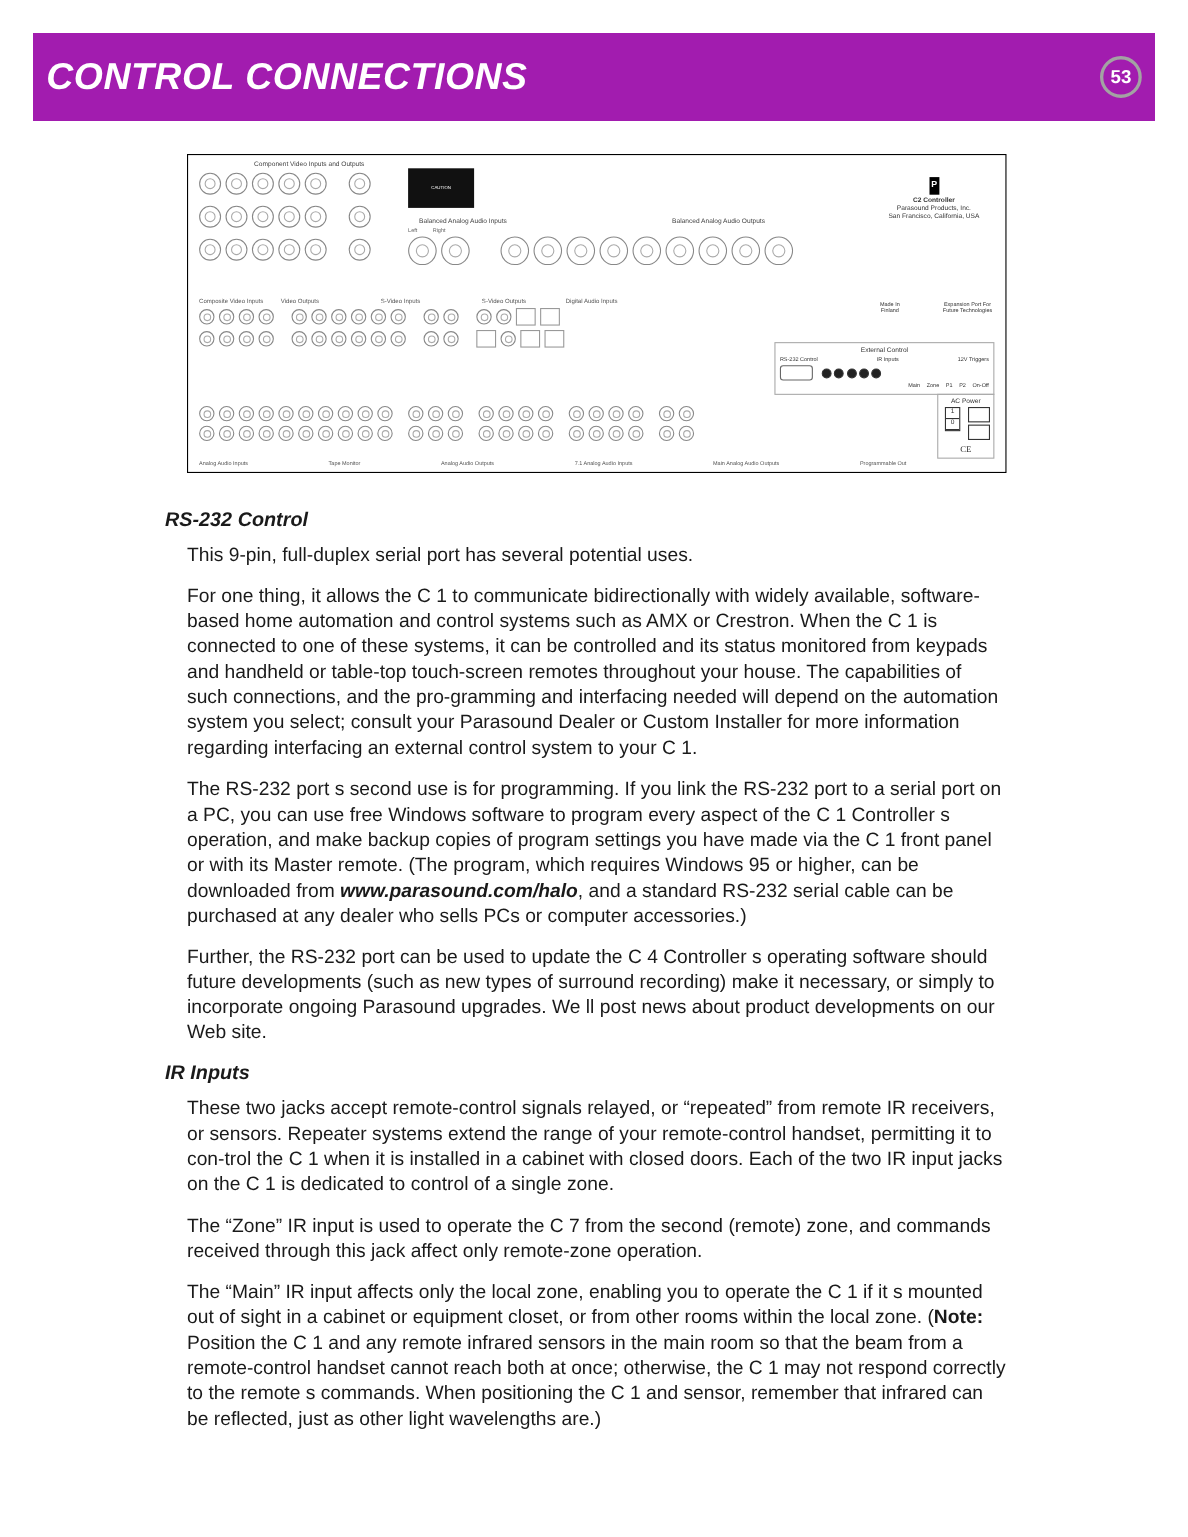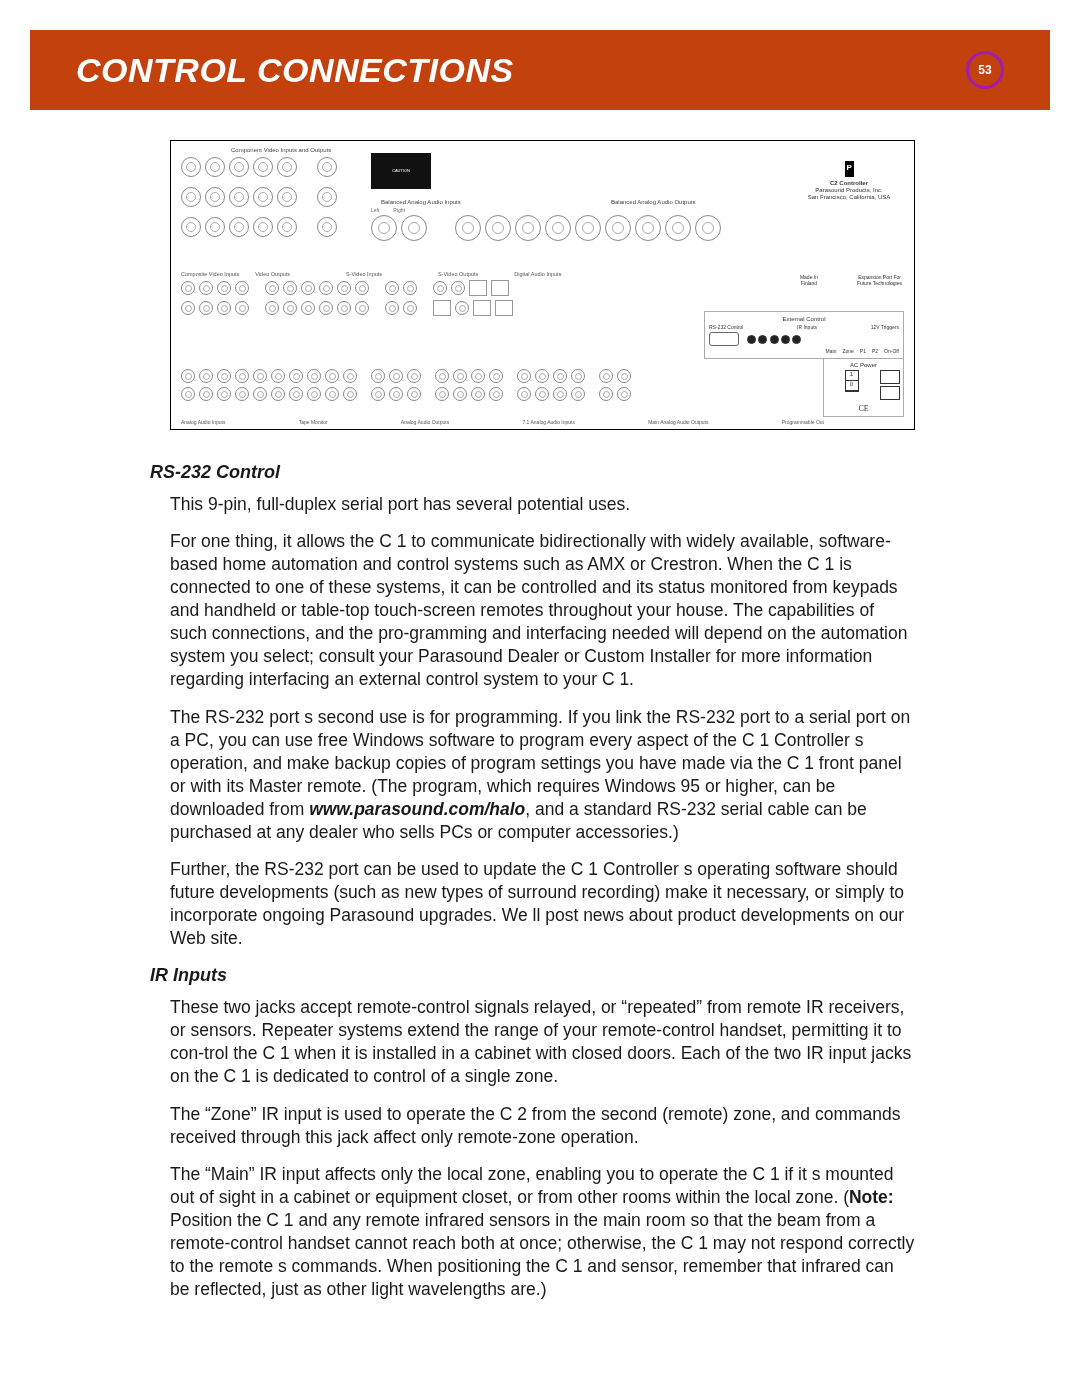--- a/index.html
+++ b/index.html
@@ -10,41 +10,41 @@
     font-family: Arial, Helvetica, sans-serif;
     position: relative;
     color: #1a1a1a;
   }
   .header-bar {
     position: absolute;
     top: 30px;
     left: 30px;
     right: 30px;
     height: 80px;
-    background: #c2410c;
+    background: #a21caf;
     display: flex;
     align-items: center;
-    padding: 0 46px;
+    padding: 0 12px;
   }
   .header-title {
     color: #fff;
     font-style: italic;
     font-weight: 800;
     font-size: 34px;
     letter-spacing: 0.5px;
     flex: 1;
   }
   .page-badge {
     width: 38px;
     height: 38px;
-    border: 3px solid #a21caf;
+    border: 3px solid #a3a3a3;
     border-radius: 50%;
     color: #fff;
     font-weight: 700;
-    font-size: 12px;
+    font-size: 17px;
     display: flex;
     align-items: center;
     justify-content: center;
   }
   .diagram-area {
     position: absolute;
     top: 140px;
     left: 170px;
     width: 745px;
     height: 290px;
@@ -72,21 +72,21 @@
   .diag-extctl {
     position:absolute; right:10px; bottom:70px; width:200px; border:1px solid #aaa;
     font-size:6px; padding:4px;
   }
   .diag-extctl .db9 {
     display:inline-block; width:30px; height:14px; border:1px solid #666; border-radius:3px;
     position:relative; margin-right:4px; vertical-align:middle;
   }
   .diag-extctl .dot { width:9px; height:9px; border:1px solid #333; border-radius:50%; display:inline-block; background:#222; margin-left:2px; vertical-align:middle; }
   .diag-ac {
-    position:absolute; right:10px; bottom:12px; width:81px; border:1px solid #aaa; padding:3px; font-size:6px;
+    position:absolute; right:10px; bottom:12px; width:52px; border:1px solid #aaa; padding:3px; font-size:6px;
     text-align:center;
   }
   .diag-ac .sw { width:14px; height:22px; border:1px solid #333; margin:2px auto; font-size:6px; display:flex; flex-direction:column; }
   .diag-ac .sw span { flex:1; border-bottom:1px solid #333; }
   .diag-ac .iec { width:20px; height:14px; border:1px solid #333; margin:2px auto; }
   .caution-box {
     width: 60px; height:36px; background:#111; color:#fff; font-size:4px; text-align:center;
     display:flex; flex-direction:column; justify-content:center; line-height:1.1; padding:2px;
   }
 
@@ -348,21 +348,21 @@
 </div>
 
 <div class="content">
 
   <div class="subhead">RS-232 Control</div>
   <p>This 9-pin, full-duplex serial port has several potential uses.</p>
   <p>For one thing, it allows the C 1 to communicate bidirectionally with widely available, software-based home automation and control systems such as AMX or Crestron. When the C 1 is connected to one of these systems, it can be controlled and its status monitored from keypads and handheld or table-top touch-screen remotes throughout your house. The capabilities of such connections, and the pro-gramming and interfacing needed will depend on the automation system you select; consult your Parasound Dealer or Custom Installer for more information regarding interfacing an external control system to your C 1.</p>
   <p>
     <span>The RS-232 port s second use is for programming. If you link the RS-232 port to a serial port on a PC, you can use free Windows software to program every aspect of the C 1 Controller s operation, and make backup copies of program settings you have made via the C 1 front panel or with its Master remote. (The program, which requires Windows 95 or higher, can be downloaded from </span><span class="ital-bold">www.parasound.com/halo</span><span>, and a standard RS-232 serial cable can be purchased at any dealer who sells PCs or computer accessories.)</span>
   </p>
-  <p>Further, the RS-232 port can be used to update the C 1 Controller s operating software should future developments (such as new types of surround recording) make it necessary, or simply to incorporate ongoing Parasound upgrades. We ll post news about product developments on our Web site.</p>
+  <p>Further, the RS-232 port can be used to update the C 4 Controller s operating software should future developments (such as new types of surround recording) make it necessary, or simply to incorporate ongoing Parasound upgrades. We ll post news about product developments on our Web site.</p>
 
   <div class="subhead">IR Inputs</div>
   <p>These two jacks accept remote-control signals relayed, or “repeated” from remote IR receivers, or sensors. Repeater systems extend the range of your remote-control handset, permitting it to con-trol the C 1 when it is installed in a cabinet with closed doors. Each of the two IR input jacks on the C 1 is dedicated to control of a single zone.</p>
-  <p>The “Zone” IR input is used to operate the C 2 from the second (remote) zone, and commands received through this jack affect only remote-zone operation.</p>
+  <p>The “Zone” IR input is used to operate the C 7 from the second (remote) zone, and commands received through this jack affect only remote-zone operation.</p>
   <p>
     <span>The “Main” IR input affects only the local zone, enabling you to operate the C 1 if it s mounted out of sight in a cabinet or equipment closet, or from other rooms within the local zone. (</span><span class="bold">Note:</span><span> Position the C 1 and any remote infrared sensors in the main room so that the beam from a remote-control handset cannot reach both at once; otherwise, the C 1 may not respond correctly to the remote s commands. When positioning the C 1 and sensor, remember that infrared can be reflected, just as other light wavelengths are.)</span>
   </p>
 </div>
 
 </body></html>

